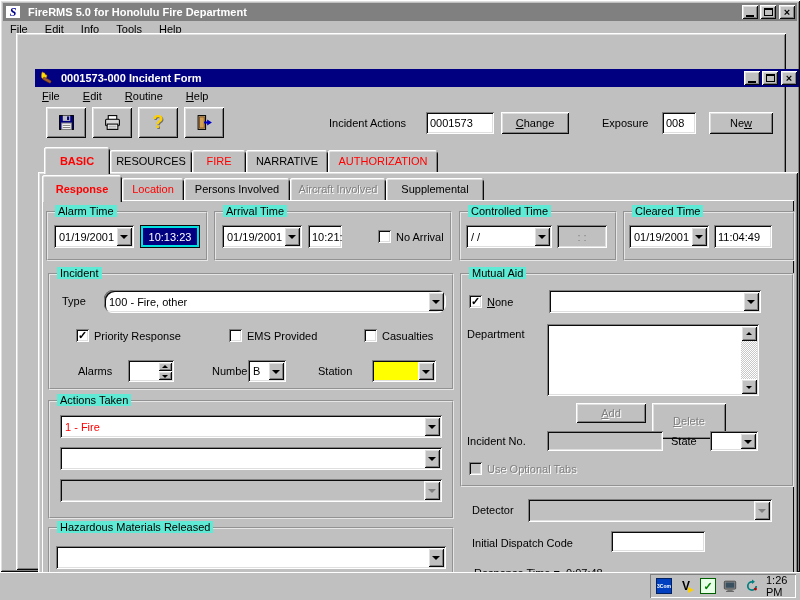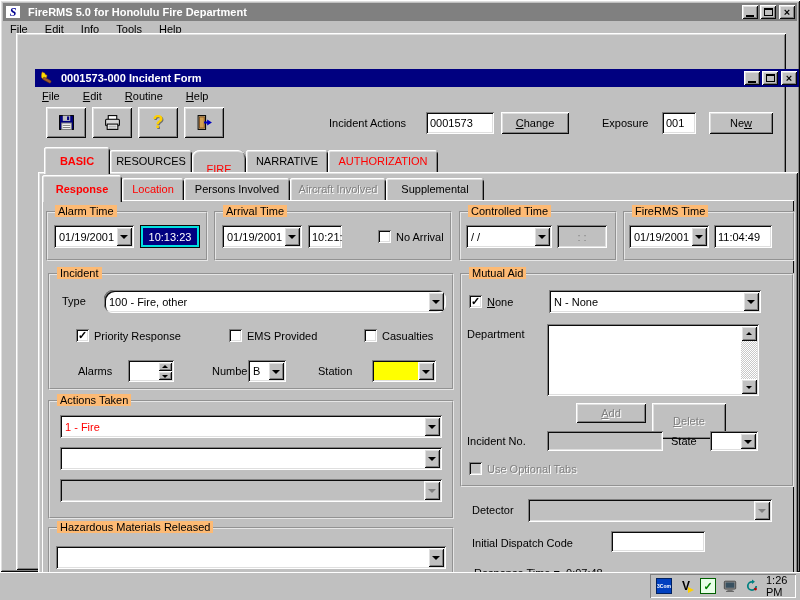--- a/index.html
+++ b/index.html
@@ -17,21 +17,21 @@
   .field.disabled { background:#c0c0c0; color:#808080; }
   .combo { padding:0; }
   .combo .combo-text { position:absolute; left:5px; right:20px; top:2px; bottom:2px; display:flex; align-items:center; overflow:hidden; white-space:nowrap; }
   .combo .combo-btn { position:absolute; right:2px; top:2px; bottom:2px; width:16px; }
   .arr-down { width:0; height:0; border:4px solid transparent; border-bottom:none; border-top:4px solid #000; margin-top:1px; }
   .arr-up { width:0; height:0; border:4px solid transparent; border-top:none; border-bottom:4px solid #000; margin-bottom:1px; }
   .arr-sm.arr-down { border-width:3px; border-top-width:3px; }
   .arr-sm.arr-up { border-width:3px; border-bottom-width:3px; }
   .disabled .arr-down { border-top-color:#808080; }
   .group { position:absolute; border:2px groove #e6e6e6; }
-  .group > .legend { position:absolute; top:-8px; left:7px; background:#fdba74; padding:0 3px; white-space:nowrap; }
+  .group > .legend { position:absolute; top:-8px; left:7px; background:#5eead4; padding:0 3px; white-space:nowrap; }
   .lbl { position:absolute; white-space:nowrap; }
   .tab { position:absolute; background:#c0c0c0; display:flex; align-items:center; justify-content:center; white-space:nowrap;
     border-top-left-radius:3px; border-top-right-radius:3px;
     box-shadow: inset 1px 0 0 #fff, inset 0 1px 0 #fff, inset -1px 0 0 #0a0a0a, inset 0 2px 0 #dfdfdf, inset 2px 0 0 #dfdfdf, inset -2px 0 0 #808080; }
   .tab.active { z-index:30; font-weight:bold; }
   .red { color:#ff0000; }
   .embossed { color:#808080; text-shadow:1px 1px 0 #fff; }
   .titlebar { display:flex; align-items:center; color:#fff; font-weight:bold; }
   .wbtn { width:16px; height:14px; margin-left:2px; font-size:11px; font-weight:bold; color:#000; line-height:10px; }
   .glyph-min { width:8px; height:2px; background:#000; margin-top:7px; }
@@ -144,28 +144,28 @@
           </svg>
         </span>
     </div>
 
     <div class="lbl" style="left:313px;top:84px;">Incident Actions</div>
     <div class="abs field" style="left:410px;top:79px;width:68px;height:22px;">0001573</div>
     <div class="abs btn" style="left:485px;top:79px;width:68px;height:22px;">
       <span><u>C</u>hange</span>
     </div>
     <div class="lbl" style="left:586px;top:84px;">Exposure</div>
-    <div class="abs field" style="left:646px;top:79px;width:34px;height:22px;">001</div>
+    <div class="abs field" style="left:646px;top:79px;width:34px;height:22px;">008</div>
     <div class="abs btn" style="left:693px;top:79px;width:64px;height:22px;">
       <span>Ne<u>w</u></span>
     </div>
 
     <div class="tab active red" style="left:28px;top:114px;width:66px;height:27px;">BASIC</div>
     <div class="tab" style="left:94px;top:117px;width:82px;height:22px;">RESOURCES</div>
-    <div class="tab red" style="left:176px;top:117px;width:54px;height:38px;border-radius:8px;">FIRE</div>
+    <div class="tab red" style="left:176px;top:117px;width:54px;height:22px;">FIRE</div>
     <div class="tab" style="left:230px;top:117px;width:82px;height:22px;">NARRATIVE</div>
     <div class="tab red" style="left:312px;top:117px;width:110px;height:22px;">AUTHORIZATION</div>
 
     <div class="abs raised" style="left:22px;top:139px;width:760px;height:427px;z-index:10;"></div>
 
     <div class="tab active red" style="left:26px;top:142px;width:80px;height:27px;z-index:31;">Response</div>
     <div class="tab red" style="left:106px;top:145px;width:62px;height:22px;z-index:20;">Location</div>
     <div class="tab" style="left:168px;top:145px;width:106px;height:22px;z-index:20;">Persons Involved</div>
     <div class="tab embossed" style="left:274px;top:145px;width:96px;height:22px;z-index:20;">Aircraft Involved</div>
     <div class="tab" style="left:370px;top:145px;width:98px;height:22px;z-index:20;">Supplemental</div>
@@ -203,21 +203,21 @@
       </div>
       <div class="abs field combo" style="left:450px;top:192px;width:86px;height:23px;">
         <span class="combo-text">/ /</span>
         <span class="combo-btn btn">
             <i class="arr-down"></i>
           </span>
       </div>
       <div class="abs field disabled" style="left:541px;top:192px;width:50px;height:23px;justify-content:center;">: :</div>
 
       <div class="group" style="left:607px;top:178px;width:172px;height:50px;">
-        <span class="legend">FireRMS Time</span>
+        <span class="legend">Cleared Time</span>
       </div>
       <div class="abs field combo" style="left:613px;top:192px;width:80px;height:23px;">
         <span class="combo-text">01/19/2001</span>
         <span class="combo-btn btn">
             <i class="arr-down"></i>
           </span>
       </div>
       <div class="abs field" style="left:698px;top:192px;width:58px;height:23px;">11:04:49</div>
 
       <div class="group" style="left:32px;top:240px;width:406px;height:117px;">
@@ -299,21 +299,20 @@
       </div>
 
       <div class="group" style="left:444px;top:240px;width:334px;height:214px;">
         <span class="legend">Mutual Aid</span>
       </div>
       <div class="checkbox" style="left:453px;top:262px;">
           <span>✓</span>
         </div>
       <div class="lbl" style="left:471px;top:263px;"><u>N</u>one</div>
       <div class="abs field combo" style="left:533px;top:257px;width:212px;height:23px;">
-        <span class="combo-text">N - None</span>
         <span class="combo-btn btn">
             <i class="arr-down"></i>
           </span>
       </div>
       <div class="lbl" style="left:451px;top:295px;text-align:right;">Department</div>
       <div class="abs field" style="left:531px;top:291px;width:212px;height:72px;padding:0;">
         <div class="abs dither" style="right:2px;top:2px;bottom:2px;width:16px;">
           <span class="sb-btn btn" style="top:0;right:0;">
               <i class="arr-up arr-sm"></i>
             </span>

